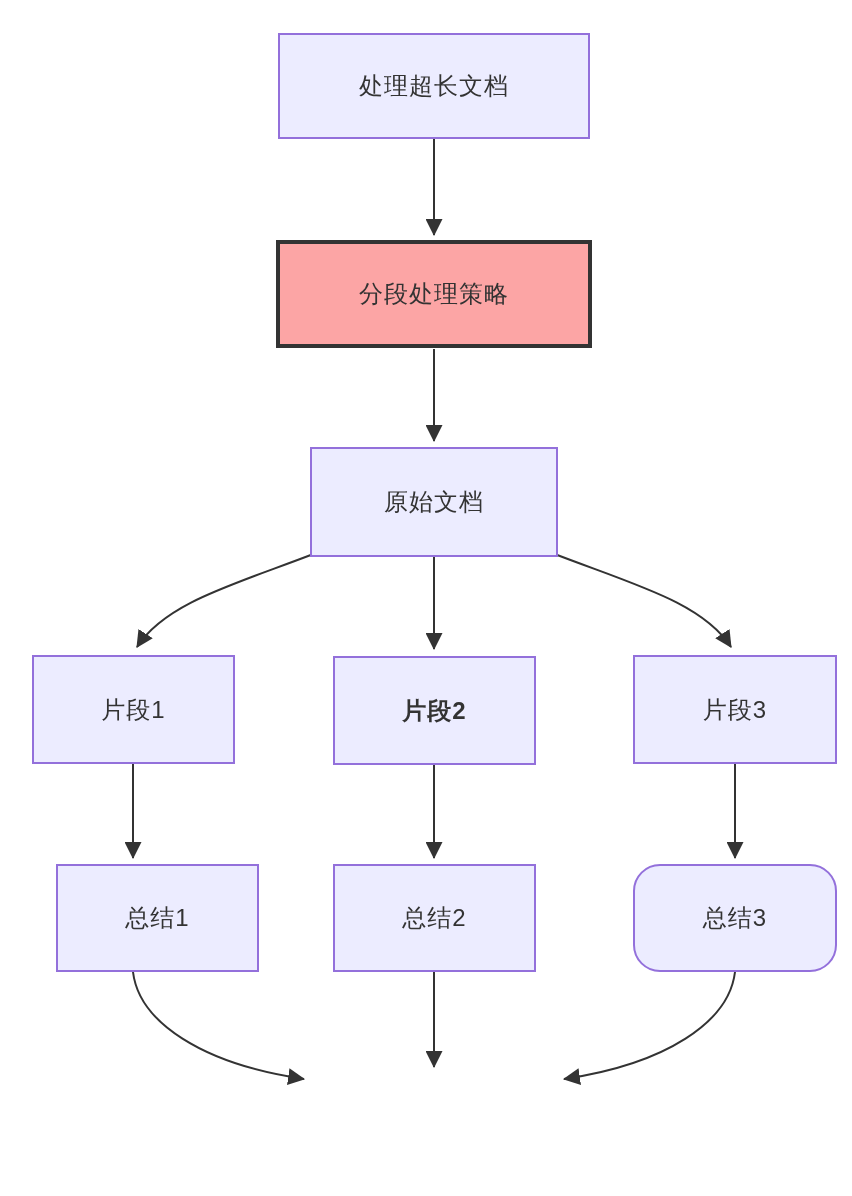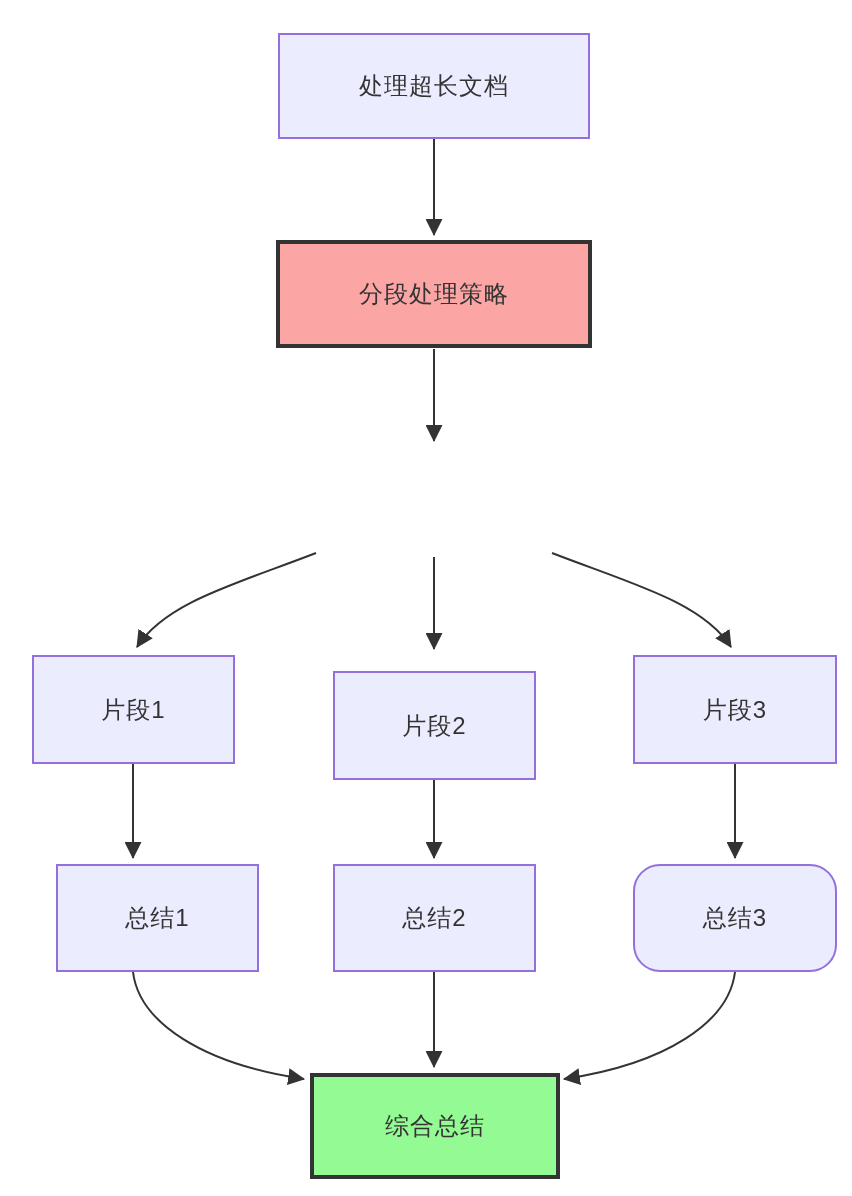--- a/index.html
+++ b/index.html
@@ -41,21 +41,21 @@
   }
   .node--success {
     background: #94FA94;
     border: 4px solid #333333;
   }
   
   #n-a { left: 278px; top:   33px; width: 312px; height: 106px; }
   #n-b { left: 276px; top:  240px; width: 316px; height: 108px; }
   #n-c { left: 310px; top:  447px; width: 248px; height: 110px; }
   #n-d { left:  32px; top:  655px; width: 203px; height: 109px; }
-  #n-e { left: 333px; top:  671px; width: 203px; height: 109px; }
+  #n-e { left: 333px; top:  656px; width: 203px; height: 109px; font-weight: bold; }
   #n-f { left: 633px; top:  655px; width: 204px; height: 109px; }
   #n-g { left:  32px; top:  864px; width: 203px; height: 108px; margin-left: 24px; }
   #n-h { left: 333px; top:  864px; width: 203px; height: 108px; }
   #n-i { left: 633px; top:  864px; width: 204px; height: 108px; border-radius: 27px; }
   #n-j { left: 310px; top: 1073px; width: 250px; height: 106px; }
   .edge {
     fill: none;
     stroke: #333333;
     stroke-width: 2px;
   }
@@ -81,28 +81,28 @@
     <path class="edge" d="M735 764 L735 858" marker-end="url(#arrowhead)"></path>
     <path class="edge" d="M133 972 C139 1022 202 1064 304 1079" marker-end="url(#arrowhead)"></path>
     <path class="edge" d="M434 972 L434 1067" marker-end="url(#arrowhead)"></path>
     <path class="edge" d="M735 972 C729 1022 666 1064 564 1079" marker-end="url(#arrowhead)"></path>
   </svg>
 
   <div id="n-a" class="node">处理超长文档</div>
 
   <div id="n-b" class="node node--emphasis">分段处理策略</div>
 
+  <div id="n-c" class="node">原始文档</div>
 
   <div id="n-d" class="node">片段1</div>
 
   <div id="n-e" class="node">片段2</div>
 
   <div id="n-f" class="node">片段3</div>
 
   <div id="n-g" class="node">总结1</div>
 
   <div id="n-h" class="node">总结2</div>
 
   <div id="n-i" class="node">总结3</div>
 
-  <div id="n-j" class="node node--success">综合总结</div>
 
 </div>
 
 </body></html>

